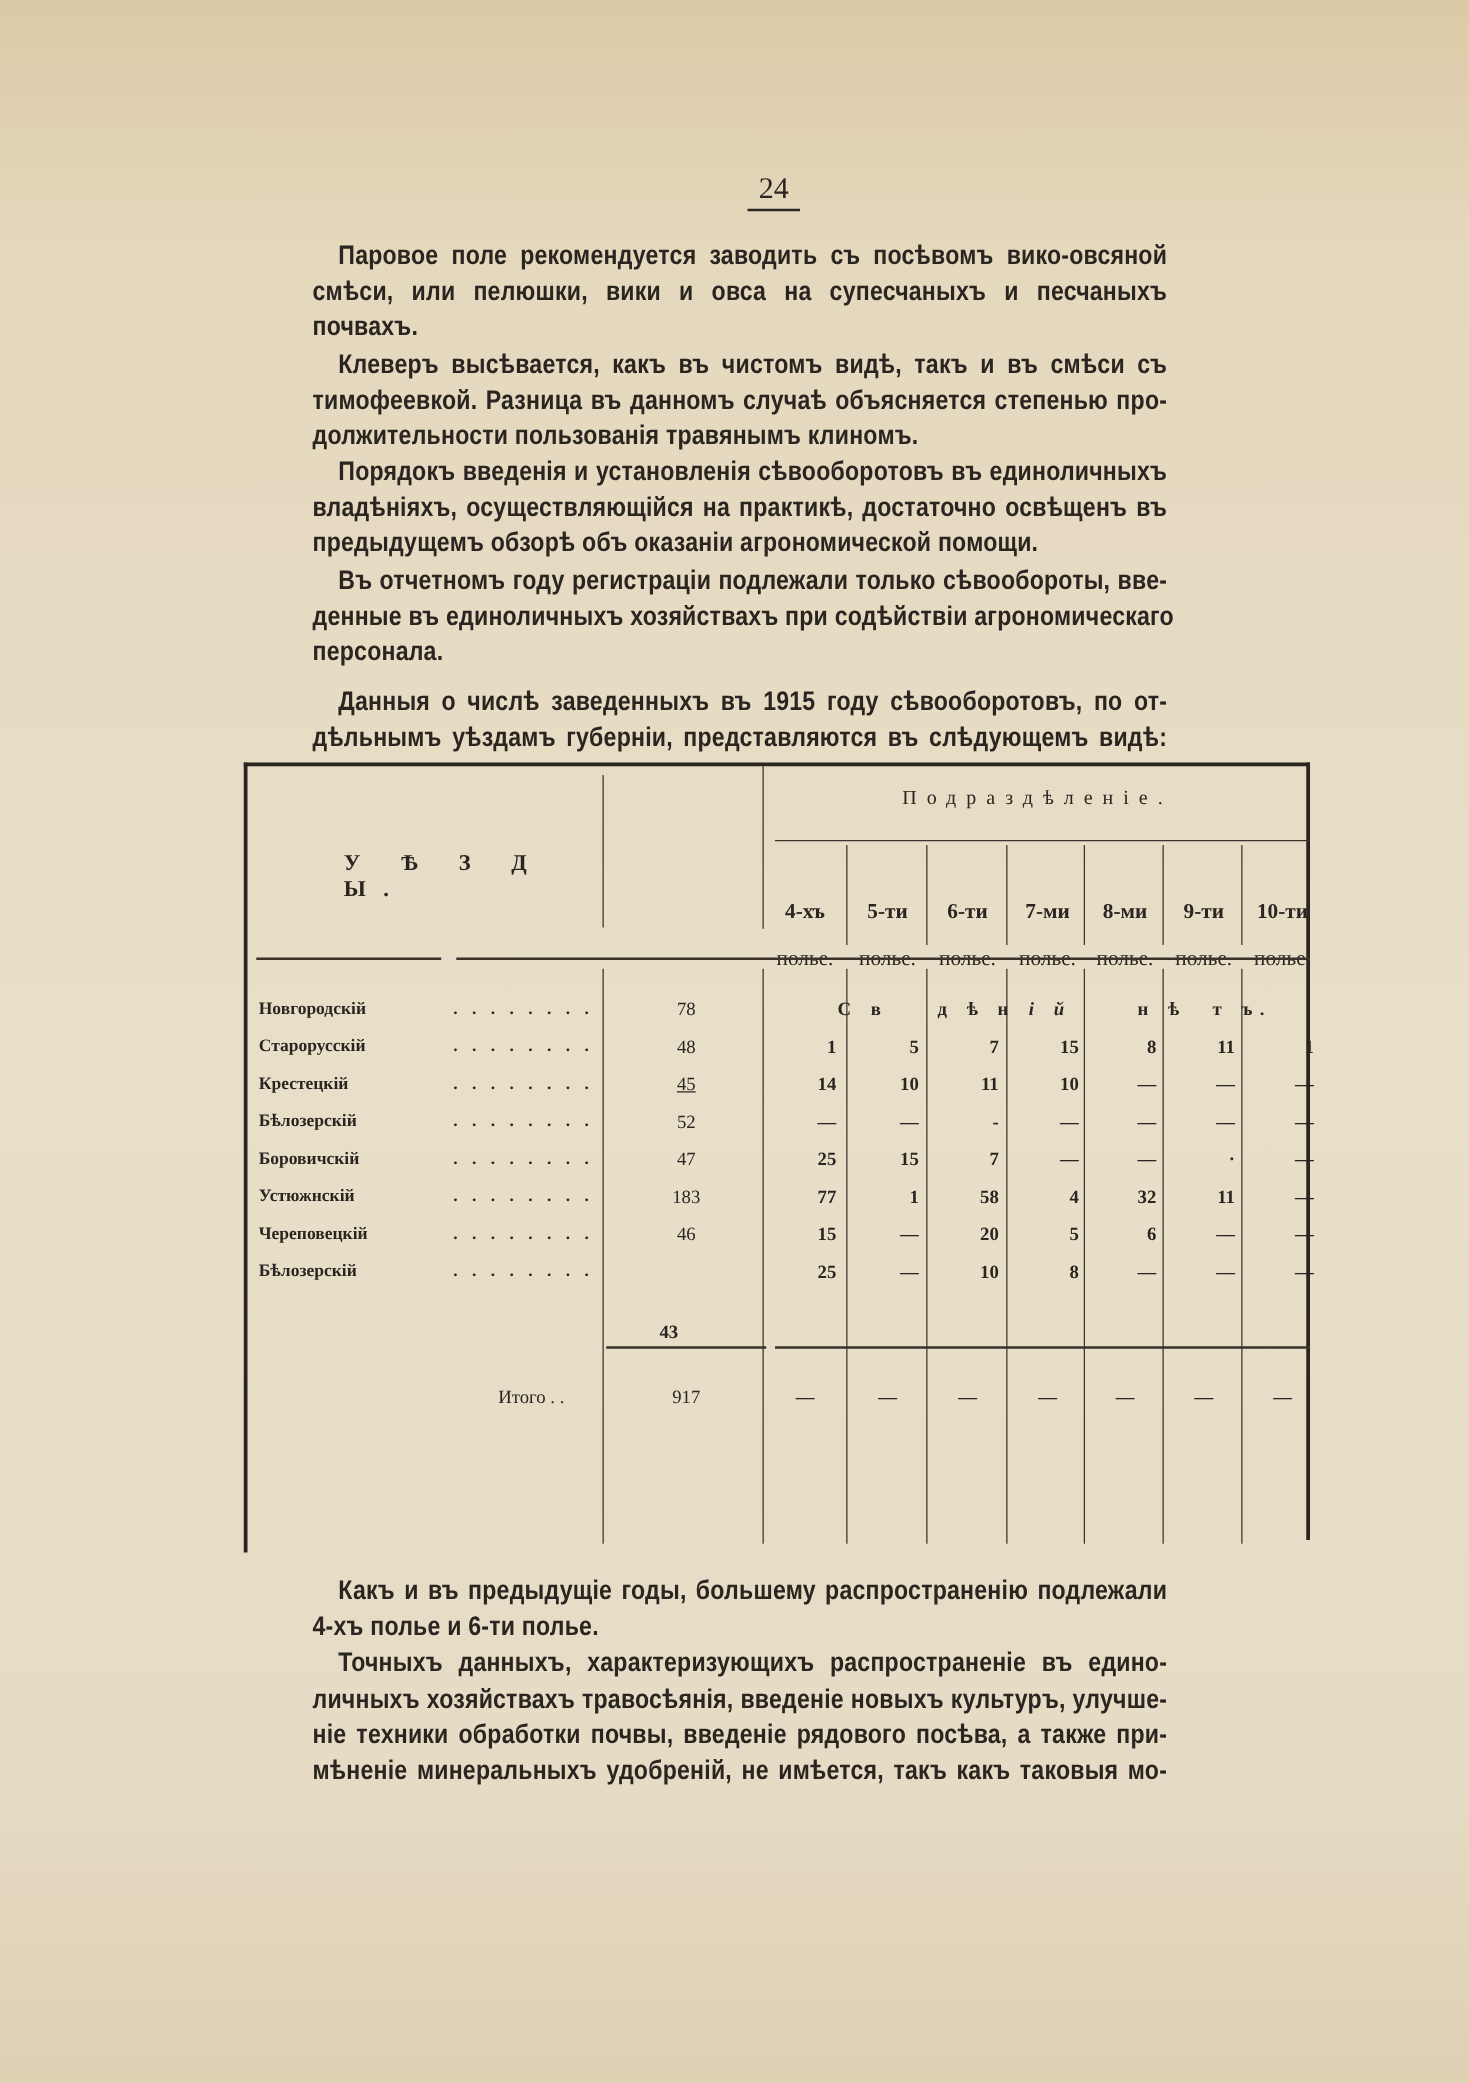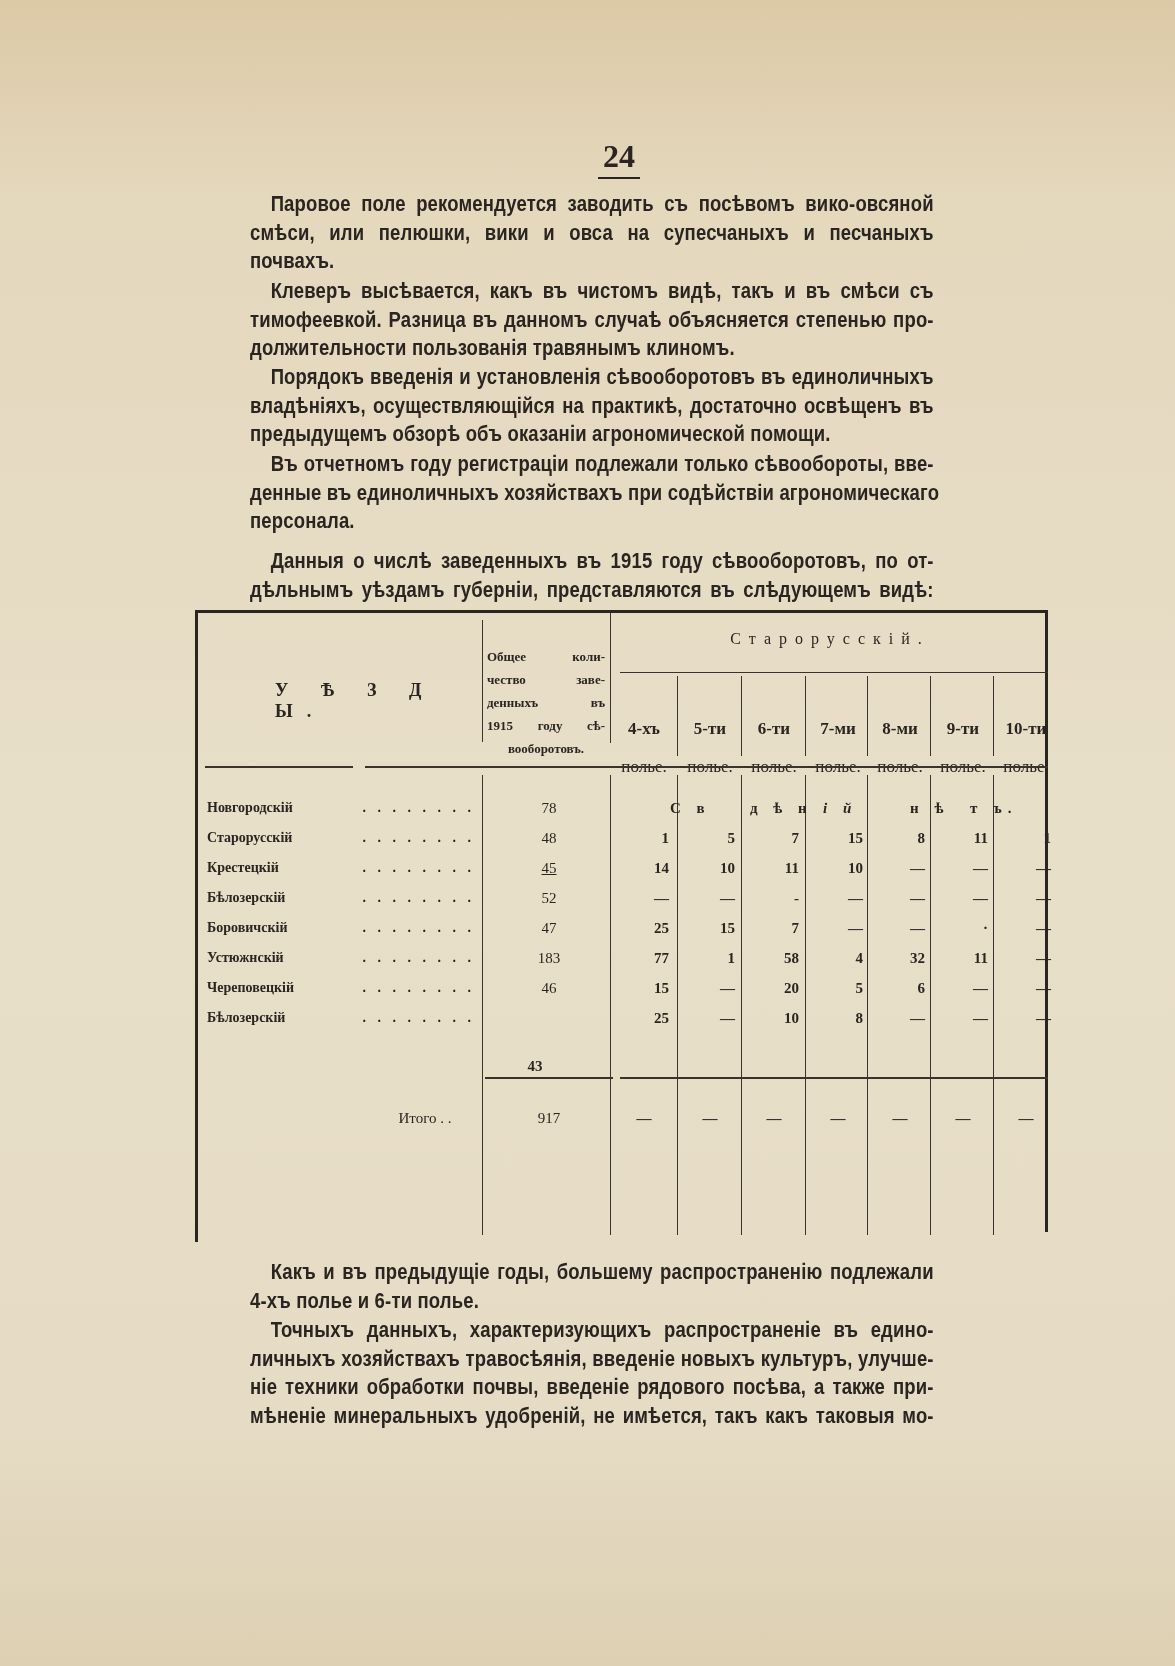--- a/index.html
+++ b/index.html
@@ -6,21 +6,21 @@
     body {
       width: 1175px; height: 1666px; overflow: hidden;
       background: #e6dcc4;
       background-image: linear-gradient(180deg, #dcc9a6 0%, #e4d8bd 12%, #e8dfc9 50%, #e6dcc5 85%, #ddd0b3 100%);
       font-family: "Liberation Serif", "DejaVu Serif", serif;
       color: #2a2520;
       position: relative;
     }
     .page-number {
       position: absolute; left: 598px; top: 138px;
-      font-size: 32px; font-weight: bold; text-align: center; width: 42px;
+      font-size: 24px; font-weight: normal; text-align: center; width: 42px;
       border-bottom: 2px solid #2a2520; padding-bottom: 2px;
     }
     .para {
       position: absolute; left: 250px; width: 795px;
       font-size: 21.5px; line-height: 28.5px; font-weight: bold;
       text-align: justify; letter-spacing: 0.2px;
       font-family: "Liberation Sans Narrow", "Liberation Sans", sans-serif;
       transform-origin: left top;
     }
     .para .line { display: block; text-align: justify; text-align-last: justify; white-space: nowrap; height: 28.5px; overflow: visible; }
@@ -84,29 +84,22 @@
   <span class="line">дѣльнымъ уѣздамъ губерніи, представляются въ слѣдующемъ видѣ:</span>
 </div>
 
 <div class="tbl">
   <div class="topline"></div>
   <div class="leftline"></div>
   <div class="rightline"></div>
 
   <div class="hdr-uezdy">У Ѣ З Д Ы.</div>
   <div class="vl" style="left:287px; top:10px; height:122px;"></div>
-  <div class="hdr-total">
-    <div style="text-align-last:justify">Общее коли-</div>
-    <div style="text-align-last:justify">чество заве-</div>
-    <div style="text-align-last:justify">денныхъ въ</div>
-    <div style="text-align-last:justify">1915 году сѣ-</div>
-    <div style="text-align:center">вооборотовъ.</div>
-  </div>
   <div class="vl" style="left:415px; top:3px; height:130px;"></div>
-  <div class="hdr-podr">Старорусскій.</div>
+  <div class="hdr-podr">Подраздѣленіе.</div>
   <div class="hl" style="left:425px; width:428px; top:62px; height:1px;"></div>
 
   <div id="colheads">
       <div class="colhead" style="left: 418px; width: 62px;">
         <div>4-хъ</div>
         <div style="font-weight: normal;">полье.</div>
       </div>
       <div class="colhead" style="left: 484px; width: 62px;">
         <div>5-ти</div>
         <div style="font-weight: normal;">полье.</div>

